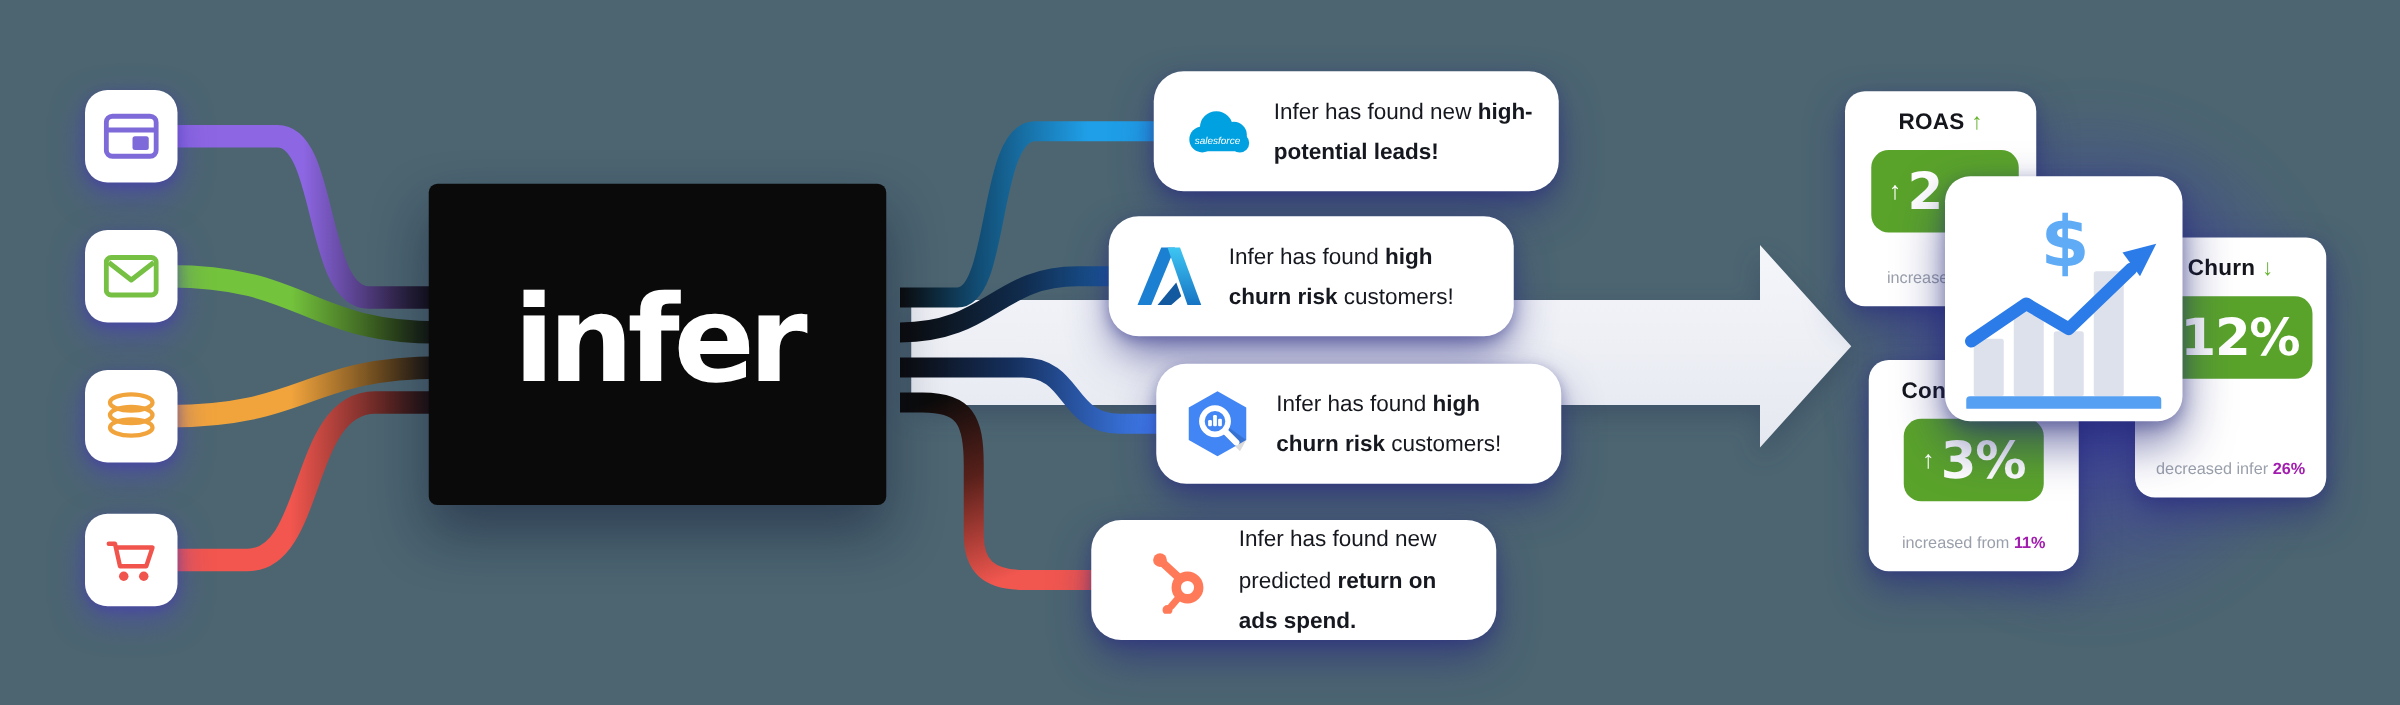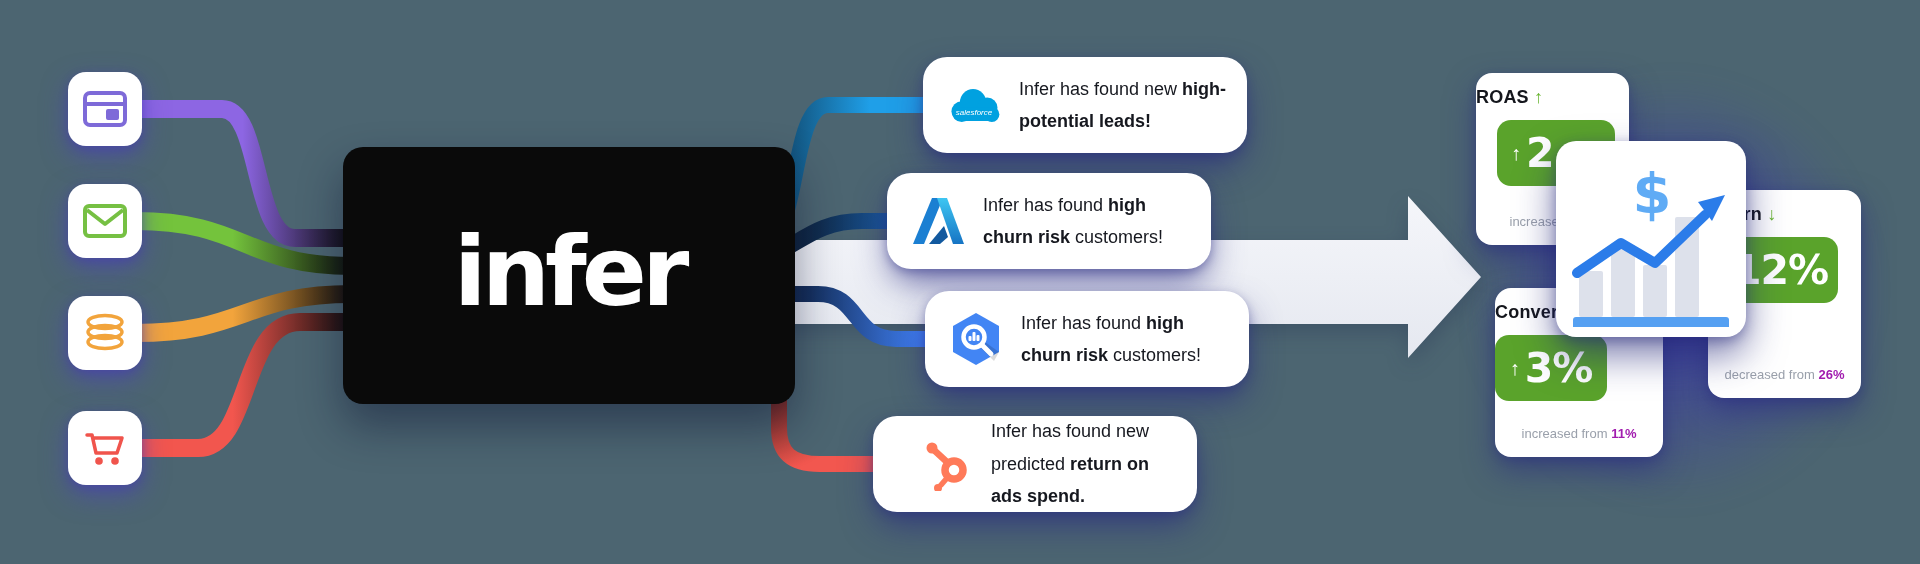--- a/index.html
+++ b/index.html
@@ -10,45 +10,45 @@
   .src-card{position:absolute;left:68px;width:74px;height:74px;background:#fff;border-radius:18px;
     box-shadow:0 10px 26px rgba(76,66,190,.6),0 3px 8px rgba(60,50,160,.4);
     display:flex;align-items:center;justify-content:center;z-index:3;}
   #src-browser{top:72px;} #src-email{top:184px;} #src-db{top:296px;} #src-cart{top:411px;}
 
   
   #wires{position:absolute;left:0;top:0;z-index:2;}
   #arrow-svg{position:absolute;left:0;top:0;z-index:1;filter:drop-shadow(0 8px 10px rgba(30,40,80,.28));}
 
   
-  #infer-box{position:absolute;left:343px;top:147px;width:452px;height:257px;background:#0a0a0a;
-    border-radius:20px;display:flex;align-items:center;justify-content:center;z-index:3;
+  #infer-box{position:absolute;left:343px;top:147px;width:366px;height:257px;background:#0a0a0a;
+    border-radius:7px;display:flex;align-items:center;justify-content:center;z-index:3;
     box-shadow:0 22px 44px rgba(12,18,48,.45);}
   #infer-logo{color:#fff;font-family:"DejaVu Sans",sans-serif;font-weight:bold;font-size:96px;
     letter-spacing:-5px;line-height:1;transform:translateY(-4px);}
 
   
   .note-card{position:absolute;width:324px;height:96px;background:#fff;border-radius:24px;z-index:4;
     display:flex;align-items:center;padding:0 14px 0 20px;box-sizing:border-box;
     box-shadow:0 16px 34px -4px rgba(40,42,130,.68),0 3px 10px rgba(40,42,130,.35);}
   #note-1{left:923px;top:57px;} #note-2{left:887px;top:173px;}
   #note-3{left:925px;top:291px;} #note-4{left:873px;top:416px;padding-left:42px;}
-  .note-icon{width:62px;min-width:62px;height:62px;display:flex;align-items:center;justify-content:center;margin-right:14px;}
+  .note-icon{width:62px;min-width:62px;height:62px;display:flex;align-items:center;margin-right:14px;}
   .note-text{font-size:18px;line-height:1.8;color:#16181f;width:218px;}
   .note-text b{font-weight:bold;}
 
   
 
   
   #metric-glow{position:absolute;left:1472px;top:80px;width:400px;height:420px;z-index:0;
     background:radial-gradient(closest-side,rgba(62,60,172,.95),rgba(62,60,172,0));
     filter:blur(14px);border-radius:40%;}
   .metric-card{position:absolute;background:#fff;border-radius:16px;z-index:5;
     box-shadow:0 14px 30px rgba(40,42,130,.55),0 3px 9px rgba(40,42,130,.3);
-    display:flex;flex-direction:column;align-items:flex-start;box-sizing:border-box;padding-top:14px;}
+    display:flex;flex-direction:column;align-items:center;box-sizing:border-box;padding-top:14px;}
   #card-roas{left:1476px;top:73px;width:153px;height:172px;}
   #card-churn{left:1708px;top:190px;width:153px;height:208px;}
   #card-conv{left:1495px;top:288px;width:168px;height:169px;}
   .metric-title{font-size:18px;font-weight:bold;color:#14161c;letter-spacing:.2px;}
   .metric-title .tarrow{color:#67b42e;font-weight:bold;}
   .metric-badge{margin-top:12px;background:#5aa32b;border-radius:14px;height:66px;min-width:112px;
     display:flex;align-items:center;justify-content:center;padding:0 10px;box-sizing:border-box;}
   .badge-arrow{color:#fff;font-size:20px;font-weight:bold;margin-right:5px;}
   .badge-value{color:#fff;font-size:41px;font-weight:bold;font-family:"DejaVu Sans",sans-serif;letter-spacing:-1px;}
   .metric-subtitle{position:absolute;bottom:16px;width:100%;text-align:center;font-size:13px;color:#9aa0ab;white-space:nowrap;}
@@ -227,21 +227,21 @@
     </div>
     <div class="metric-subtitle"><span>increased from</span> <b></b></div>
   </div>
 
   <div class="metric-card" id="card-churn">
     <div class="metric-title"><span>Churn</span> <span class="tarrow">↓</span></div>
     <div class="metric-badge">
       <span class="badge-arrow">↓</span>
       <span class="badge-value">12%</span>
     </div>
-    <div class="metric-subtitle"><span>decreased from</span> <b>26%</b></div>
+    <div class="metric-subtitle"><span>decreased infer</span> <b>26%</b></div>
   </div>
 
   <div class="metric-card" id="card-conv">
     <div class="metric-title"><span>Conversion</span> <span class="tarrow">↑</span></div>
     <div class="metric-badge">
       <span class="badge-arrow">↑</span>
       <span class="badge-value">3%</span>
     </div>
     <div class="metric-subtitle"><span>increased from</span> <b>11%</b></div>
   </div>

